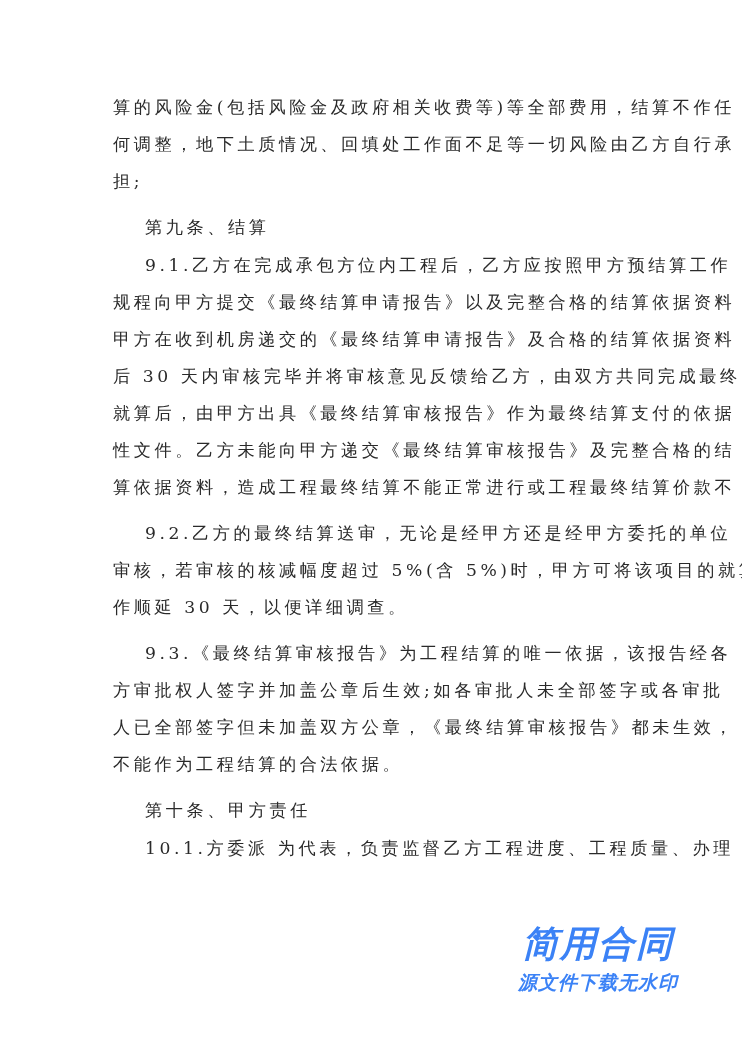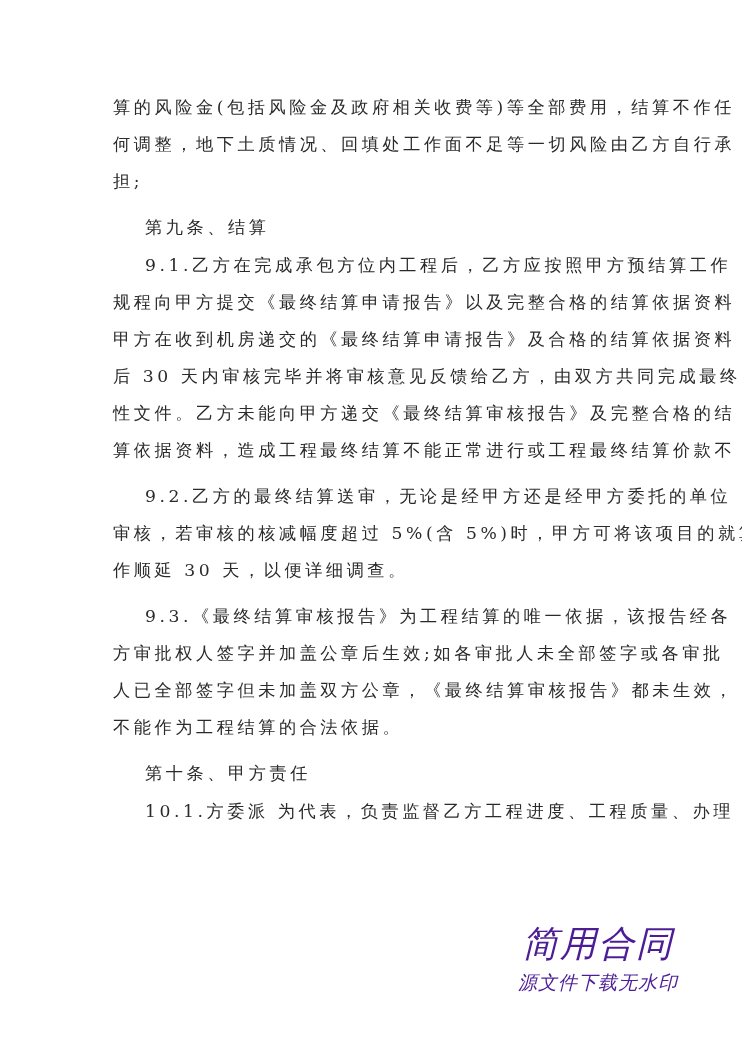--- a/index.html
+++ b/index.html
@@ -44,23 +44,23 @@
     }
     .gap {
       height: 9px;
     }
     .watermark {
       position: absolute;
       left: 508px;
       top: 924px;
       width: 180px;
       text-align: center;
-      color: #4c1d95;
+      color: #3b82f6;
       font-family: "DejaVu Sans", "Liberation Sans", sans-serif;
-      font-weight: normal;
+      font-weight: bold;
       font-style: italic;
       pointer-events: none;
     }
     .watermark .wm-main {
       display: block;
       font-size: 36px;
       line-height: 40px;
       letter-spacing: 2px;
     }
     .watermark .wm-sub {
@@ -83,20 +83,21 @@
     <div class="line">担;</div>
     <div class="gap"></div>
 
     <div class="line heading">第九条、结算</div>
     <div class="gap" style="height:1px"></div>
 
     <div class="line indent">9.1.乙方在完成承包方位内工程后，乙方应按照甲方预结算工作</div>
     <div class="line">规程向甲方提交《最终结算申请报告》以及完整合格的结算依据资料，</div>
     <div class="line">甲方在收到机房递交的《最终结算申请报告》及合格的结算依据资料</div>
     <div class="line">后 30 天内审核完毕并将审核意见反馈给乙方，由双方共同完成最终</div>
+    <div class="line">就算后，由甲方出具《最终结算审核报告》作为最终结算支付的依据</div>
     <div class="line">性文件。乙方未能向甲方递交《最终结算审核报告》及完整合格的结</div>
     <div class="line">算依据资料，造成工程最终结算不能正常进行或工程最终结算价款不</div>
     <div class="gap"></div>
 
     <div class="line indent">9.2.乙方的最终结算送审，无论是经甲方还是经甲方委托的单位</div>
     <div class="line">审核，若审核的核减幅度超过 5%(含 5%)时，甲方可将该项目的就算工</div>
     <div class="line">作顺延 30 天，以便详细调查。</div>
     <div class="gap"></div>
 
     <div class="line indent">9.3.《最终结算审核报告》为工程结算的唯一依据，该报告经各</div>

